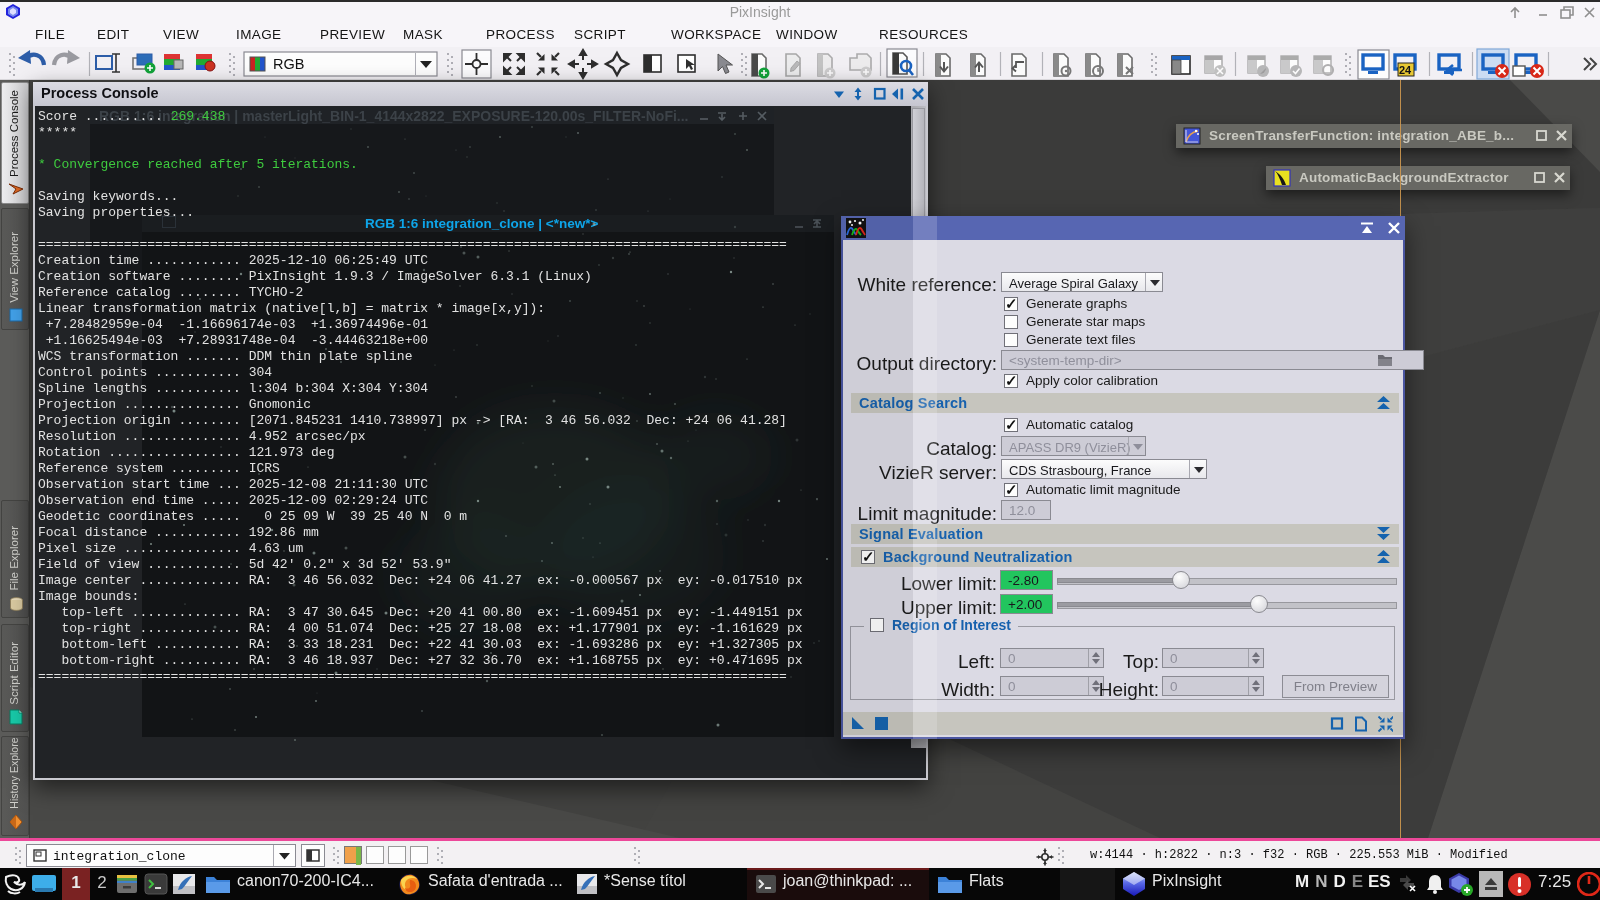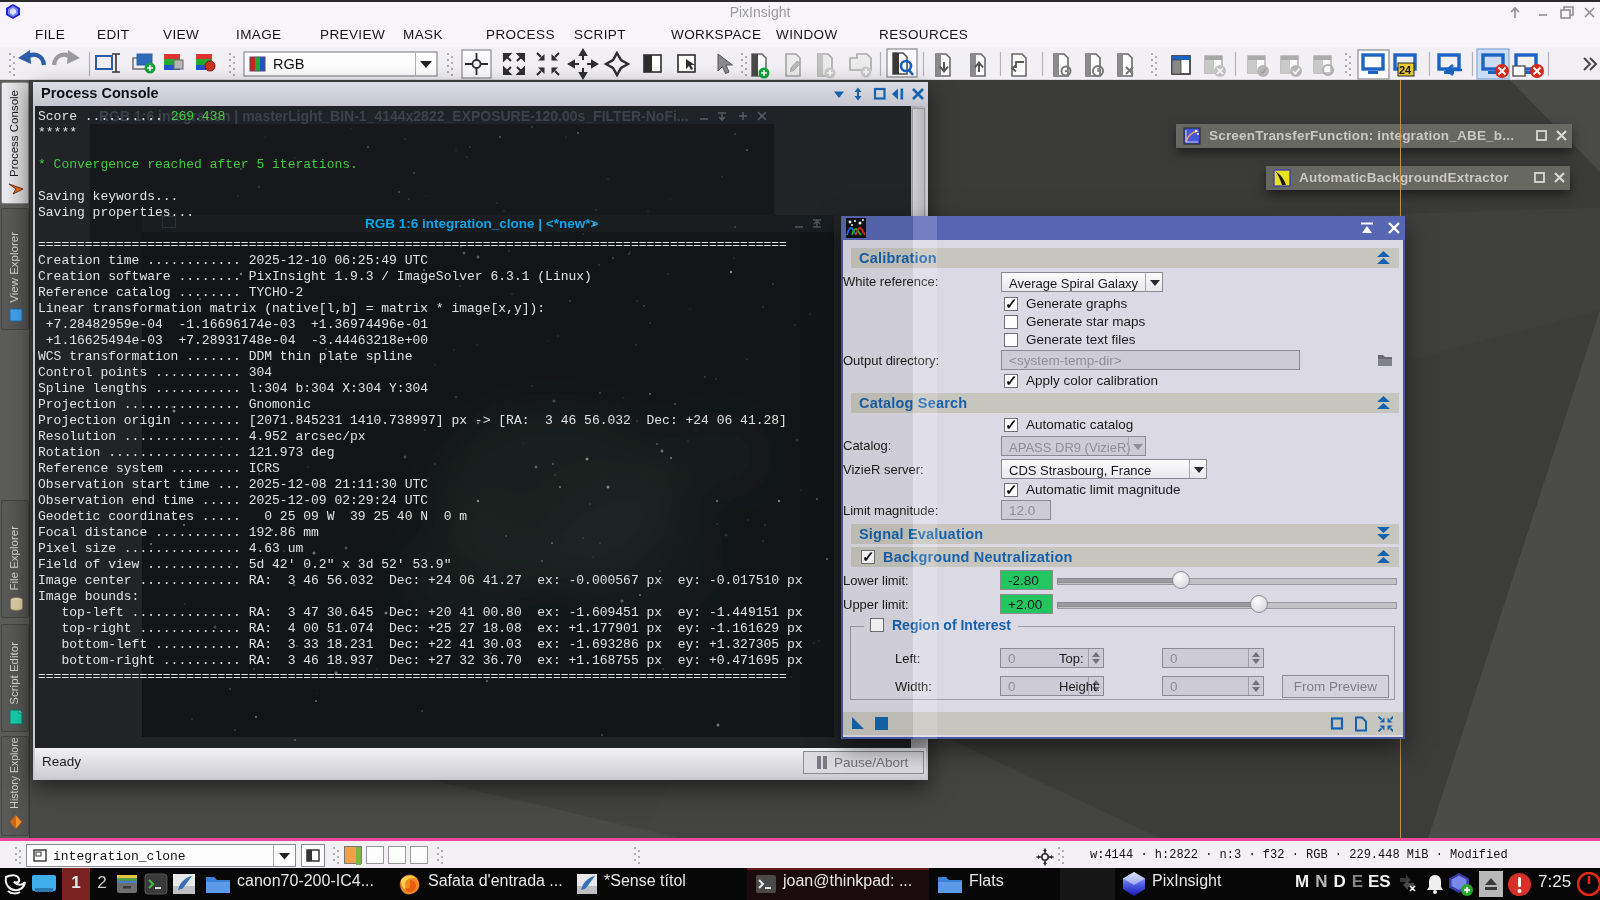--- a/index.html
+++ b/index.html
@@ -37,21 +37,21 @@
   .cline { position:absolute; font-family:"Liberation Mono", monospace; font-size:13px; white-space:pre; color:#e2e2e2; }
   .grn { color:#3ecb3e; }
 
   
   #pcc { left:841px; top:216px; width:564px; height:523px; z-index:20;
     background:#dbdae4; border:2px solid #4a55a0; border-top:none; box-shadow:0 10px 24px rgba(0,0,0,0.5); }
   #pcctitle { left:841px; top:216px; width:564px; height:24px; background:#5766b2; z-index:21; }
   #pcctitle .t { position:absolute; left:0; width:538px; text-align:center; top:3px; color:#fff; font-weight:bold; font-size:14.5px; }
   .sect { position:absolute; left:8px; width:548px; height:20px; background:#c6c5be; }
   .sect .st { position:absolute; left:8px; top:1.5px; color:#1661ae; font-weight:bold; font-size:14.5px; letter-spacing:0.2px; }
-  .dlabel { position:absolute; font-size:13px; color:#1a1a1a; text-align:left; }
+  .dlabel { position:absolute; font-size:19px; color:#1a1a1a; text-align:right; }
   .dcheck { position:absolute; width:14px; height:14px; background:#fdfdfd; border:1px solid #707078; }
   .dcheck.on::after { content:"✓"; position:absolute; left:0px; top:-3px; font-size:15px; font-weight:bold; color:#111; }
   .clabel { position:absolute; font-size:13.5px; color:#1a1a1a; }
   .combo { position:absolute; height:20px; background:linear-gradient(180deg,#fcfcfc,#e8e8ec); border:1px solid #8a8a92; }
   .combo .cv { position:absolute; left:7px; top:2.5px; font-size:13px; color:#18181c; white-space:nowrap; }
   .combo .ca { position:absolute; right:0; top:0; width:17px; height:18px; border-left:1px solid #a8a8b0; }
   .combo .ca::after { content:""; position:absolute; left:3.5px; top:7px; border:5px solid transparent; border-top:6px solid #2a2a2e; }
   .combo.dis { background:#cdccd6; }
   .combo.dis .cv { color:#8f8f9b; }
   .combo.dis .ca::after { border-top-color:#8f8f9b; }
@@ -669,66 +669,50 @@
    top-left .............. RA:  3 47 30.645  Dec: +20 41 00.80  ex: -1.609451 px  ey: -1.449151 px
    top-right ............. RA:  4 00 51.074  Dec: +25 27 18.08  ex: +1.177901 px  ey: -1.161629 px
    bottom-left ........... RA:  3 33 18.231  Dec: +22 41 30.03  ex: -1.693286 px  ey: +1.327305 px
    bottom-right .......... RA:  3 46 18.937  Dec: +27 32 36.70  ex: +1.168755 px  ey: +0.471695 px
 ================================================================================================</pre>
 
       <div class="abs" style="left:876px;top:0;width:15px;height:642px;background:linear-gradient(90deg,#aaaaae,#bcbcc2)"></div>
       <div class="abs" style="left:877px;top:2px;width:13px;height:300px;background:linear-gradient(90deg,#cfcfd5,#b6b6bc);border:1px solid #98989e"></div>
     </div>
 
-    <div class="abs" style="left:0;top:666px;width:891px;height:30px;background:linear-gradient(180deg,#f2f2f4,#cdcdd3)">
-      <span class="abs" style="left:7px;top:6px;font-size:13.5px;color:#1a1a1a">Ready</span>
-      <div class="abs" style="left:768px;top:3px;width:121px;height:23px;background:#dbdbe0;border:1px solid #8c8c94">
-        <svg class="abs" style="left:12px;top:4px" width="12" height="13" viewBox="0 0 12 13">
-          <rect x="1" y="0" width="4" height="13" fill="#7a7a82"></rect>
-            <rect x="7" y="0" width="4" height="13" fill="#7a7a82"></rect>
-        </svg>
-        <span class="abs" style="left:30px;top:3px;font-size:13.5px;color:#73737b">Pause/Abort</span>
-      </div>
-    </div>
   </div>
   <div class="abs" id="ctitle">
       <span class="t">Process Console</span>
     <svg class="abs" style="right:0px;top:5px" width="100" height="14" viewBox="0 0 100 14">
       <g fill="#1563ae" stroke="#1563ae">
         <path d="M6 4.5 L16 4.5 L11 11 Z" stroke="none"></path>
         <path d="M30 0.5 L33.5 5 L26.5 5 Z M30 13.5 L33.5 9 L26.5 9 Z" stroke="none"></path>
           <rect x="29" y="4" width="2" height="6" stroke="none"></rect>
         <rect x="47" y="2" width="9.5" height="9.5" fill="none" stroke-width="2.2"></rect>
         <path d="M70 1.5 L70 12.5 L64 7 Z" stroke="none"></path>
           <rect x="72.5" y="1.5" width="2.6" height="11" stroke="none"></rect>
         <path d="M85 2 L95 12 M95 2 L85 12" stroke-width="2.6" fill="none"></path>
       </g>
     </svg>
   </div>
 
   <div class="abs" id="pcc">
-    <div class="sect" style="top:32px">
-        <span class="st">Calibration</span>
-      <svg class="abs" style="right:8px;top:3px" width="15" height="14" viewBox="0 0 15 14">
-          <path d="M7.5 0 L14 6 H1 Z M7.5 7 L14 13 H1 Z" fill="#1563ae"></path>
-        </svg>
-    </div>
     <div class="dlabel" style="left:0;top:58px;width:154px">White reference:</div>
     <div class="combo" style="left:158px;top:56px;width:162px">
         <span class="cv">Average Spiral Galaxy</span>
         <span class="ca"></span>
       </div>
     <div class="dcheck on" style="left:161px;top:81px"></div>
       <span class="clabel" style="left:183px;top:80px">Generate graphs</span>
     <div class="dcheck" style="left:161px;top:99px"></div>
       <span class="clabel" style="left:183px;top:98px">Generate star maps</span>
     <div class="dcheck" style="left:161px;top:117px"></div>
       <span class="clabel" style="left:183px;top:116px">Generate text files</span>
     <div class="dlabel" style="left:0;top:137px;width:154px">Output directory:</div>
-    <div class="dinput dis" style="left:158px;top:134px;width:299px">
+    <div class="dinput dis" style="left:158px;top:134px;width:423px">
         <span class="v">&lt;system-temp-dir&gt;</span>
       </div>
     <svg class="abs" style="left:534px;top:137px" width="16" height="14" viewBox="0 0 16 14">
       <path d="M1 2 H6 L8 4 H15 V13 H1 Z" fill="#6a6a72"></path>
         <path d="M1 6 H15 V13 H1 Z" fill="#82828a"></path>
     </svg>
     <div class="dcheck on" style="left:161px;top:158px"></div>
       <span class="clabel" style="left:183px;top:157px">Apply color calibration</span>
     <div class="sect" style="top:177px">
         <span class="st">Catalog Search</span>
@@ -938,21 +922,21 @@
     <svg class="abs" style="left:1057px;top:5px" width="8" height="20" viewBox="0 0 8 20">
       <g fill="#9898a0">
           <circle cx="2" cy="2" r="1"></circle>
           <circle cx="6" cy="5" r="1"></circle>
           <circle cx="2" cy="8" r="1"></circle>
           <circle cx="6" cy="11" r="1"></circle>
           <circle cx="2" cy="14" r="1"></circle>
           <circle cx="6" cy="17" r="1"></circle>
         </g>
     </svg>
-    <span class="abs" style="left:1090px;top:7px;font-family:'Liberation Mono',monospace;font-size:12px;color:#111">w:4144 · h:2822 · n:3 · f32 · RGB · 229.448 MiB · Modified</span>
+    <span class="abs" style="left:1090px;top:7px;font-family:'Liberation Mono',monospace;font-size:12px;color:#111">w:4144 · h:2822 · n:3 · f32 · RGB · 225.553 MiB · Modified</span>
   </div>
   <div class="abs" id="taskbar">
 
     <svg class="abs" style="left:3px;top:5px" width="24" height="22" viewBox="0 0 24 22">
       <path d="M3 4 C9 1 15 2 16 6 C17 9 14 10 11 9 C15 13 20 12 22 9 C21 16 14 19 8 16 C4 14 2 9 3 4 Z M5 18 C8 21 14 21 17 19" fill="none" stroke="#f2f2f2" stroke-width="2"></path>
     </svg>
 
     <svg class="abs" style="left:31px;top:6px" width="26" height="20" viewBox="0 0 26 20">
       <rect x="1" y="1" width="24" height="16" rx="2" fill="#3daee9"></rect>
       <rect x="4" y="14" width="18" height="4" fill="#2a7ab0"></rect>

